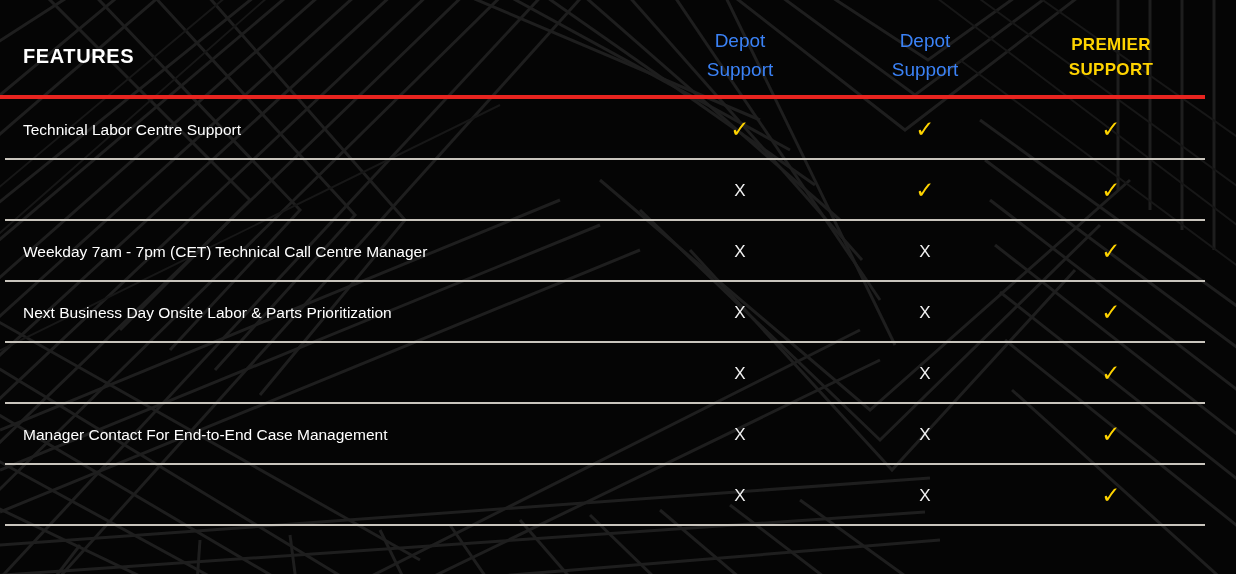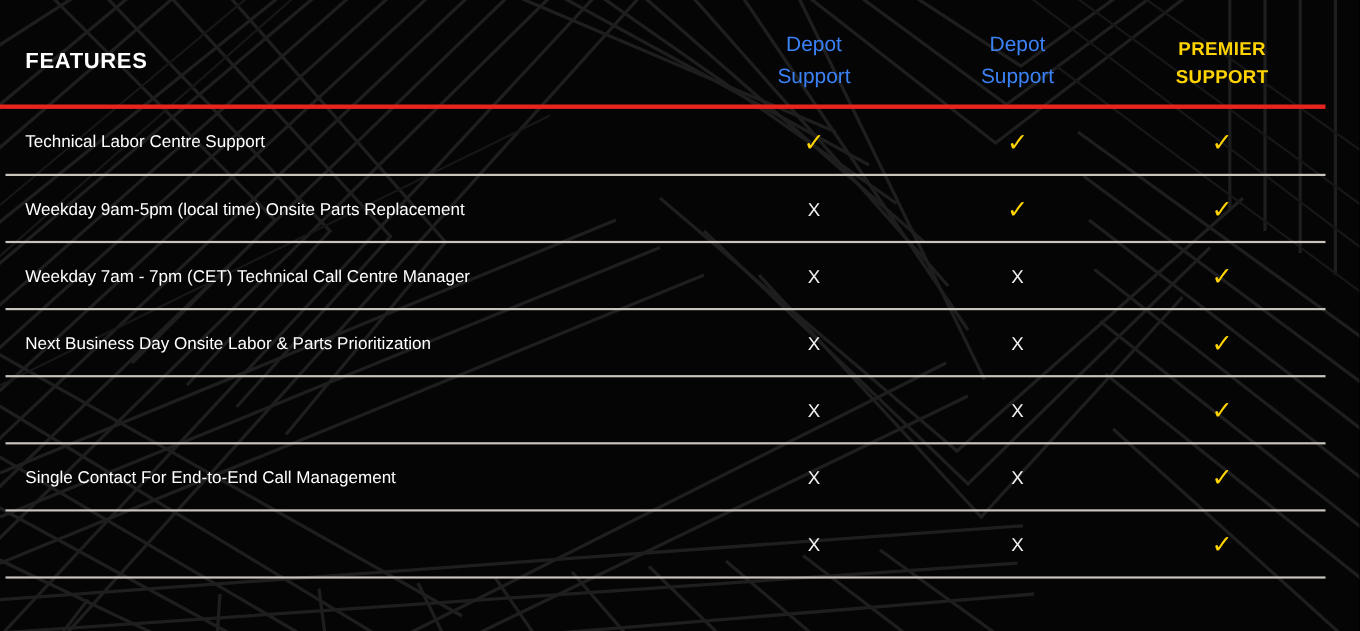--- a/index.html
+++ b/index.html
@@ -274,21 +274,20 @@
 
       <div class="row">
         <div class="row-label">Technical Labor Centre Support</div>
         <div class="cell c-depot"><span class="mark-yes">✓</span></div>
         <div class="cell c-onsite"><span class="mark-yes">✓</span></div>
         <div class="cell c-premier"><span class="mark-yes">✓</span></div>
         <div class="row-divider"></div>
       </div>
 
       <div class="row">
-        <div class="row-label">Weekday 9am-5pm (local time) Onsite Parts Replacement</div>
         <div class="cell c-depot"><span class="mark-no">X</span></div>
         <div class="cell c-onsite"><span class="mark-yes">✓</span></div>
         <div class="cell c-premier"><span class="mark-yes">✓</span></div>
         <div class="row-divider"></div>
       </div>
 
       <div class="row">
         <div class="row-label">Weekday 7am - 7pm (CET) Technical Call Centre Manager</div>
         <div class="cell c-depot"><span class="mark-no">X</span></div>
         <div class="cell c-onsite"><span class="mark-no">X</span></div>
@@ -305,21 +304,21 @@
       </div>
 
       <div class="row">
         <div class="cell c-depot"><span class="mark-no">X</span></div>
         <div class="cell c-onsite"><span class="mark-no">X</span></div>
         <div class="cell c-premier"><span class="mark-yes">✓</span></div>
         <div class="row-divider"></div>
       </div>
 
       <div class="row">
-        <div class="row-label">Single Contact For End-to-End Call Management</div>
+        <div class="row-label">Manager Contact For End-to-End Case Management</div>
         <div class="cell c-depot"><span class="mark-no">X</span></div>
         <div class="cell c-onsite"><span class="mark-no">X</span></div>
         <div class="cell c-premier"><span class="mark-yes">✓</span></div>
         <div class="row-divider"></div>
       </div>
 
       <div class="row">
         <div class="cell c-depot"><span class="mark-no">X</span></div>
         <div class="cell c-onsite"><span class="mark-no">X</span></div>
         <div class="cell c-premier"><span class="mark-yes">✓</span></div>

